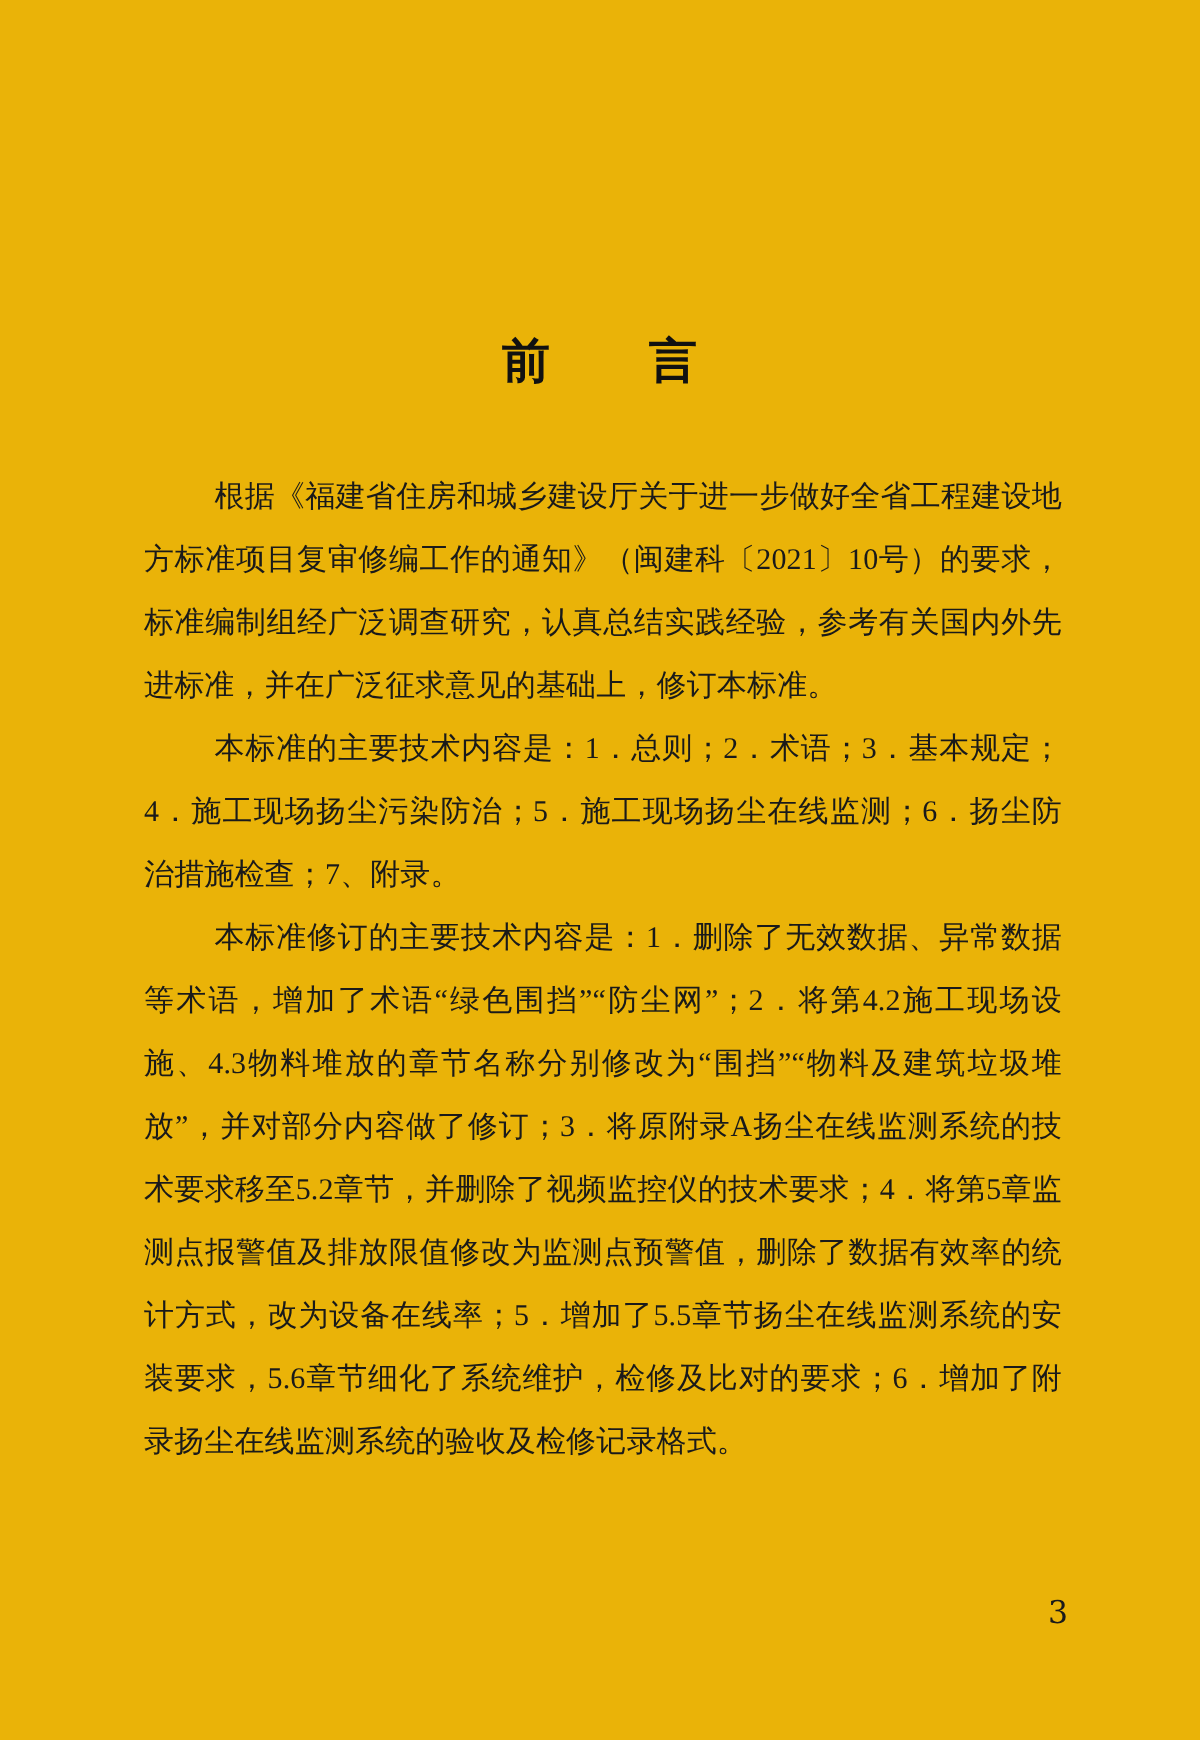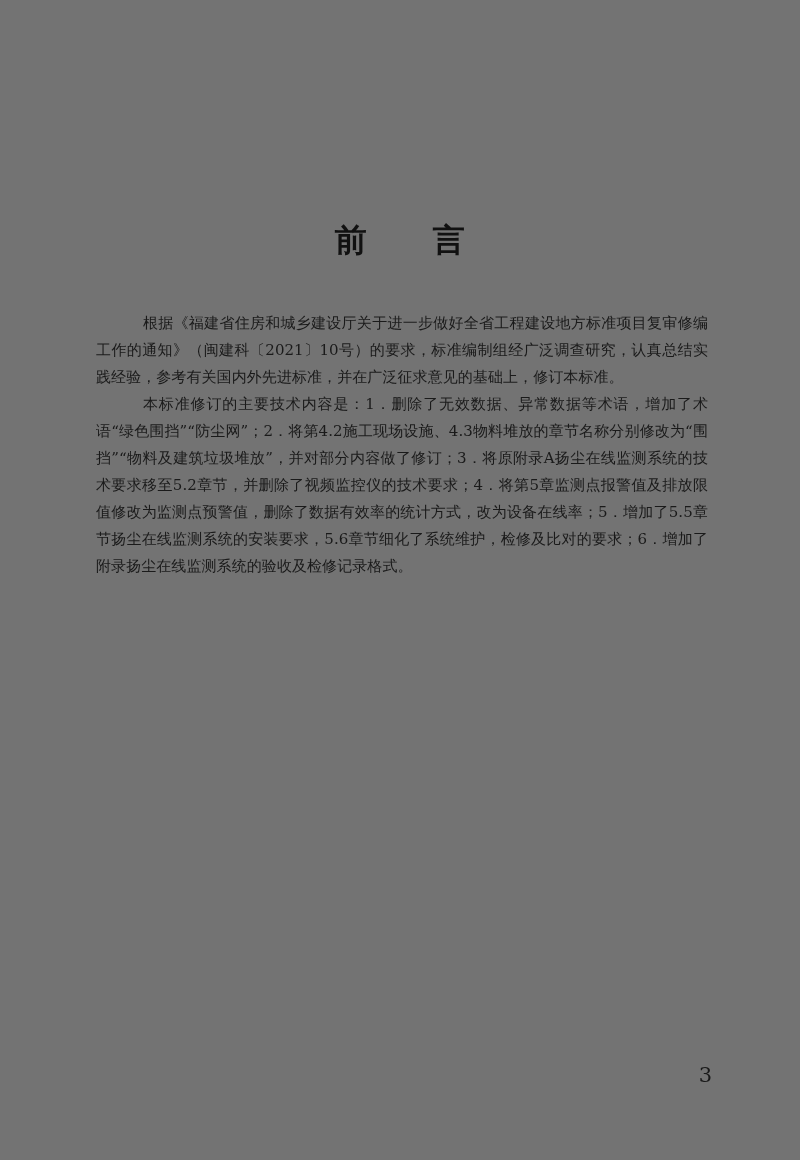--- a/index.html
+++ b/index.html
@@ -14,21 +14,21 @@
     font-family: "DejaVu Serif", "Liberation Serif", serif;
     color: #1a1a1a;
     overflow: hidden;
   }
   .page {
     position: absolute;
     left: 0;
     top: 0;
     width: 800px;
     height: 1160px;
-    background: #737373;
+    background: #eab308;
   }
   .doc-title {
     position: absolute;
     left: 0;
     top: 218px;
     width: 800px;
     text-align: center;
     font-size: 32px;
     line-height: 44px;
     letter-spacing: 0.02em;
@@ -37,30 +37,31 @@
     color: #111111;
     white-space: pre;
   }
   .body-block {
     position: absolute;
     left: 96px;
     top: 310px;
     width: 612px;
   }
   .para {
-    font-size: 15px;
-    line-height: 27px;
+    font-size: 20px;
+    line-height: 42px;
     text-align: justify;
     text-align-last: left;
     text-justify: inter-character;
     text-indent: 47px;
     margin: 0;
     letter-spacing: 0.005em;
     word-break: break-all;
     hyphens: none;
+    font-family: Liberation Serif, serif;
   }
   .page-number {
     position: absolute;
     left: 0;
     top: 1062px;
     width: 712px;
     text-align: right;
     font-size: 21px;
     line-height: 26px;
     color: #1a1a1a;
@@ -69,18 +70,19 @@
 </style>
 </head>
 <body>
 
 <div class="page">
 
   <div class="doc-title">前　　言</div>
 
   <div class="body-block">
     <p class="para">根据《福建省住房和城乡建设厅关于进一步做好全省工程建设地方标准项目复审修编工作的通知》（闽建科〔2021〕10号）的要求，标准编制组经广泛调查研究，认真总结实践经验，参考有关国内外先进标准，并在广泛征求意见的基础上，修订本标准。</p>
+    <p class="para">本标准的主要技术内容是：1．总则；2．术语；3．基本规定；4．施工现场扬尘污染防治；5．施工现场扬尘在线监测；6．扬尘防治措施检查；7、附录。</p>
     <p class="para">本标准修订的主要技术内容是：1．删除了无效数据、异常数据等术语，增加了术语“绿色围挡”“防尘网”；2．将第4.2施工现场设施、4.3物料堆放的章节名称分别修改为“围挡”“物料及建筑垃圾堆放”，并对部分内容做了修订；3．将原附录A扬尘在线监测系统的技术要求移至5.2章节，并删除了视频监控仪的技术要求；4．将第5章监测点报警值及排放限值修改为监测点预警值，删除了数据有效率的统计方式，改为设备在线率；5．增加了5.5章节扬尘在线监测系统的安装要求，5.6章节细化了系统维护，检修及比对的要求；6．增加了附录扬尘在线监测系统的验收及检修记录格式。</p>
   </div>
 
   <div class="page-number">3</div>
 
 </div>
 
 </body></html>

